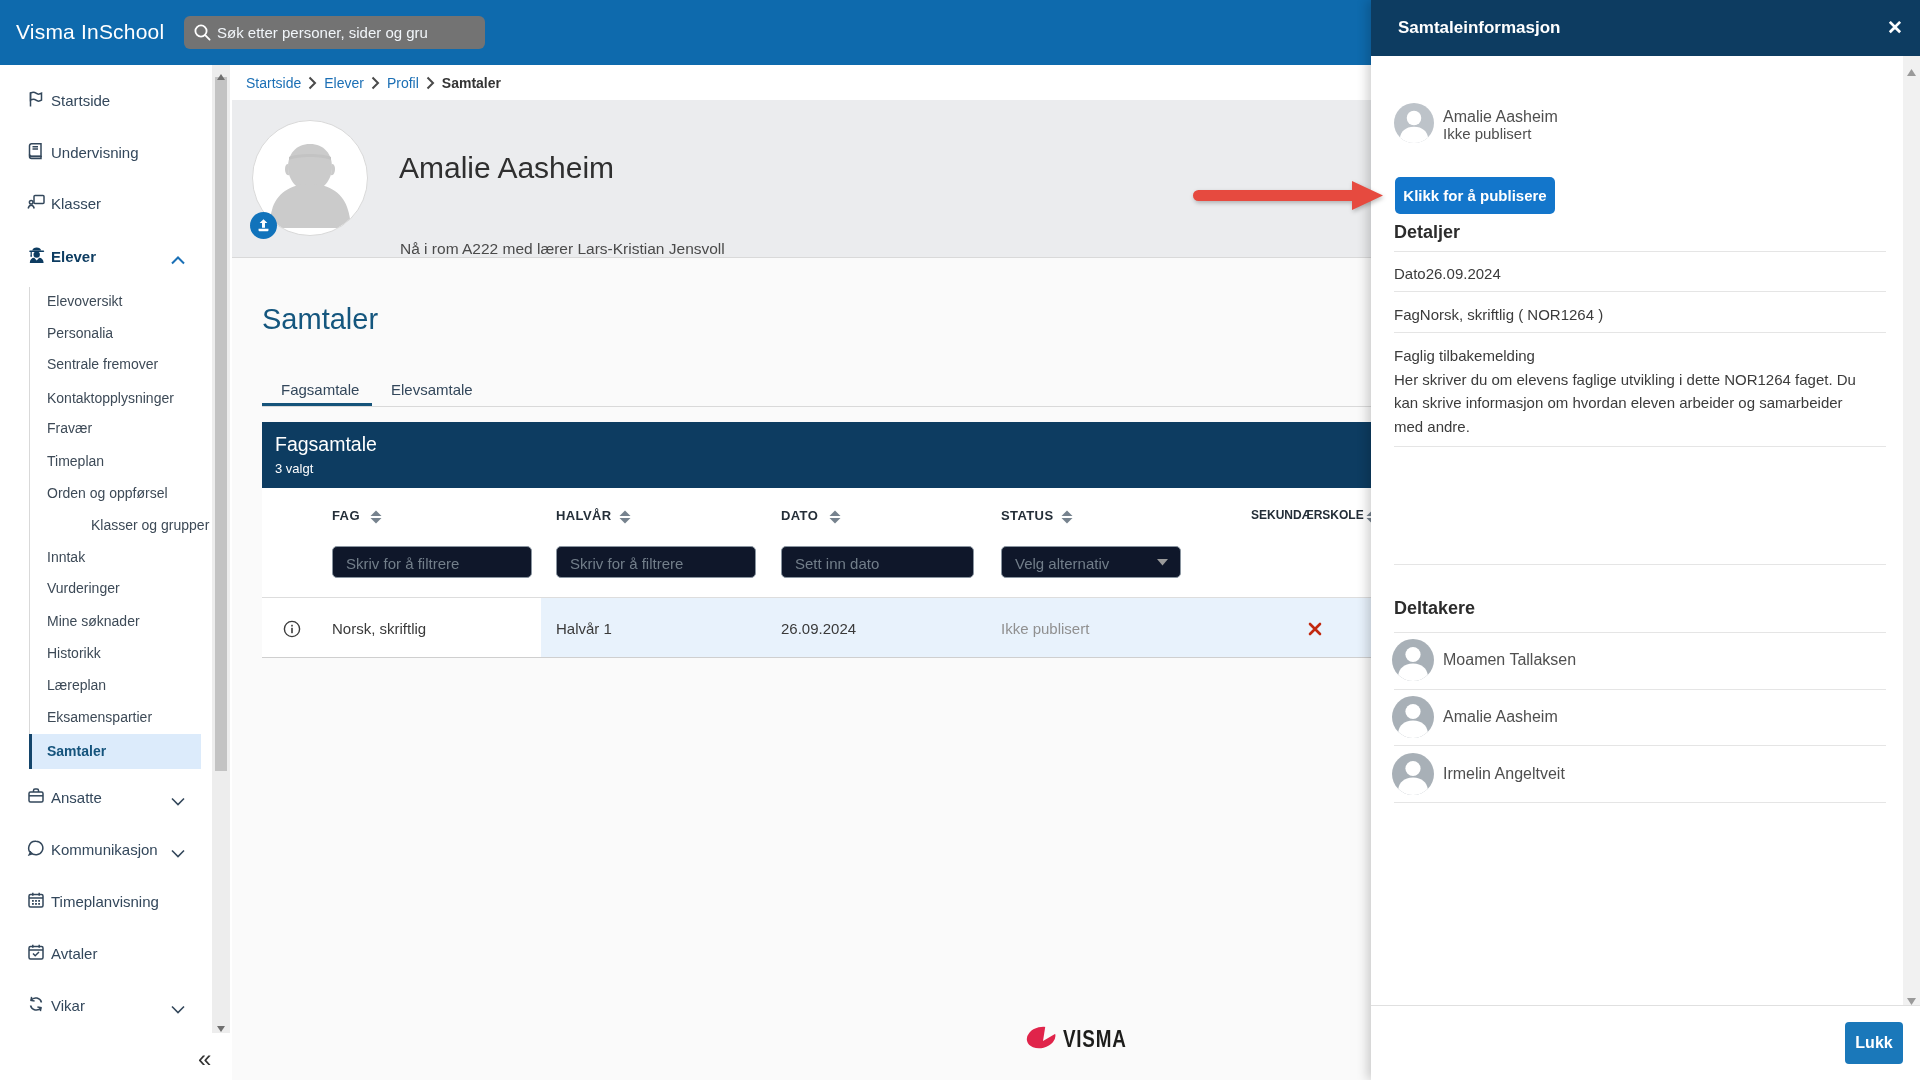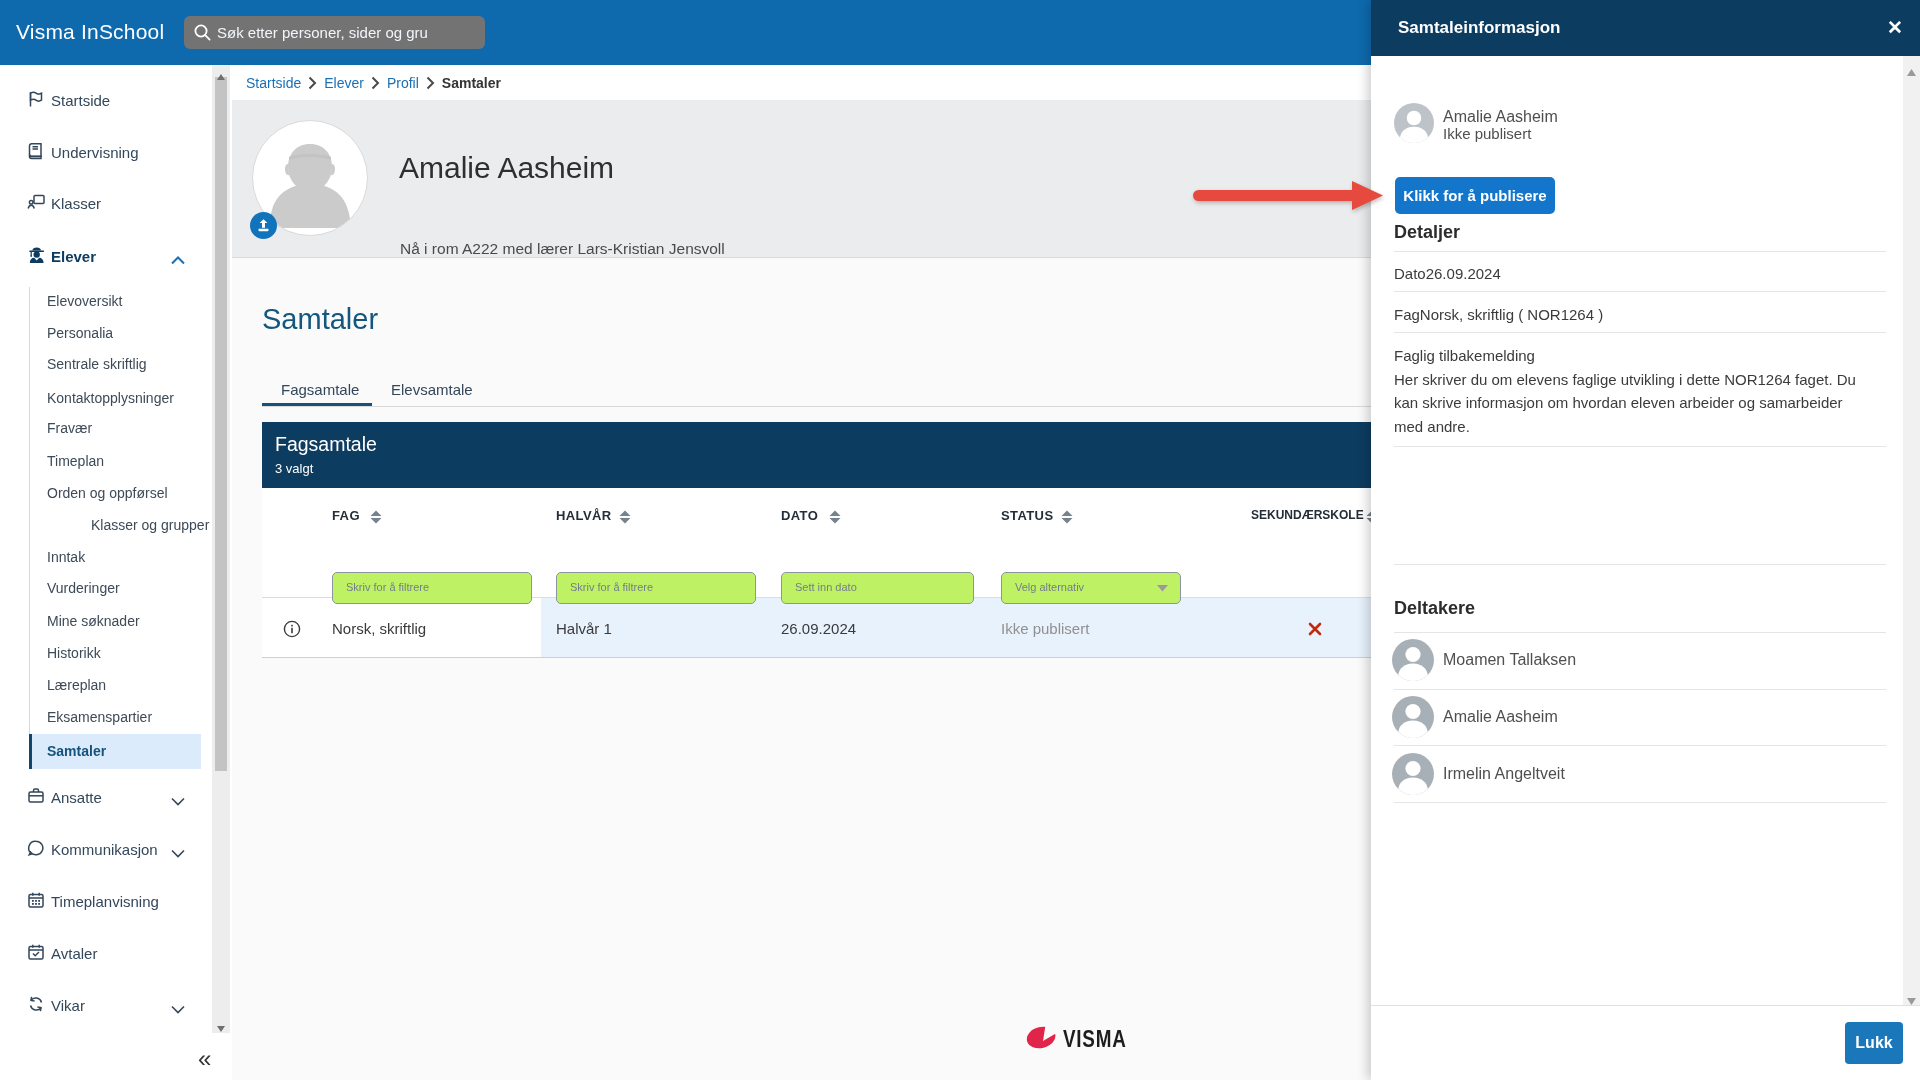--- a/index.html
+++ b/index.html
@@ -47,21 +47,21 @@
 #tab2 { left:391px; top:381px; font-size:15px; color:#33475b; }
 #tabunderline { left:262px; top:403px; width:110px; height:4px; background:#15537a; }
 #tabdivider { left:262px; top:406px; width:1658px; height:1px; background:#d9d9d9; }
 
 #tableheadbar { left:262px; top:422px; width:1658px; height:66px; background:#0d3c61; }
 #thb-title { position:absolute; left:13px; top:11px; font-size:19.5px; color:#ffffff; }
 #thb-sub { position:absolute; left:13px; top:39px; font-size:13px; color:#ffffff; }
 #tablebody { left:262px; top:488px; width:1658px; height:170px; background:#ffffff; }
 .colhead { position:absolute; top:508px; font-size:13px; font-weight:bold; color:#242e38; letter-spacing:0.4px; z-index:2; }
 .sorticon { position:absolute; top:510px; z-index:2; }
-.finput { position:absolute; top:572px; height:32px; border:1px solid #8a95a0; border-radius:5px; background:#bef264; font-size:11px; color:#727e8a; z-index:2; }
+.finput { position:absolute; top:546px; height:32px; border:1px solid #8a95a0; border-radius:5px; background:#0f172a; font-size:15px; color:#727e8a; z-index:2; }
 .finput span { position:absolute; left:13px; top:8px; }
 #rowdivider1 { left:262px; top:597px; width:1658px; height:1px; background:#dddddd; }
 #rowhl { left:541px; top:598px; width:1379px; height:59px; background:#e8f2fc; }
 .rowtext { position:absolute; top:620px; font-size:15px; color:#3a3a3a; z-index:2; }
 #rowdivider2 { left:262px; top:657px; width:1658px; height:1px; background:#cfcfcf; }
 
 #vismalogo { left:1026px; top:1024px; }
 
 
 #redarrow { left:1185px; top:172px; z-index:30; }
@@ -136,21 +136,21 @@
       </svg></span>
 </div>
 <div class="subline abs" style="top:287px; height:447px;"></div>
 <div class="subitem abs" style="top:289px;">
     <span>Elevoversikt</span>
   </div>
 <div class="subitem abs" style="top:321px;">
     <span>Personalia</span>
   </div>
 <div class="subitem abs" style="top:352px;">
-    <span>Sentrale skriftlig</span>
+    <span>Sentrale fremover</span>
   </div>
 <div class="subitem abs" style="top:386px;">
     <span>Kontaktopplysninger</span>
   </div>
 <div class="subitem abs" style="top:416px;">
     <span>Fravær</span>
   </div>
 <div class="subitem abs" style="top:449px;">
     <span>Timeplan</span>
   </div>

